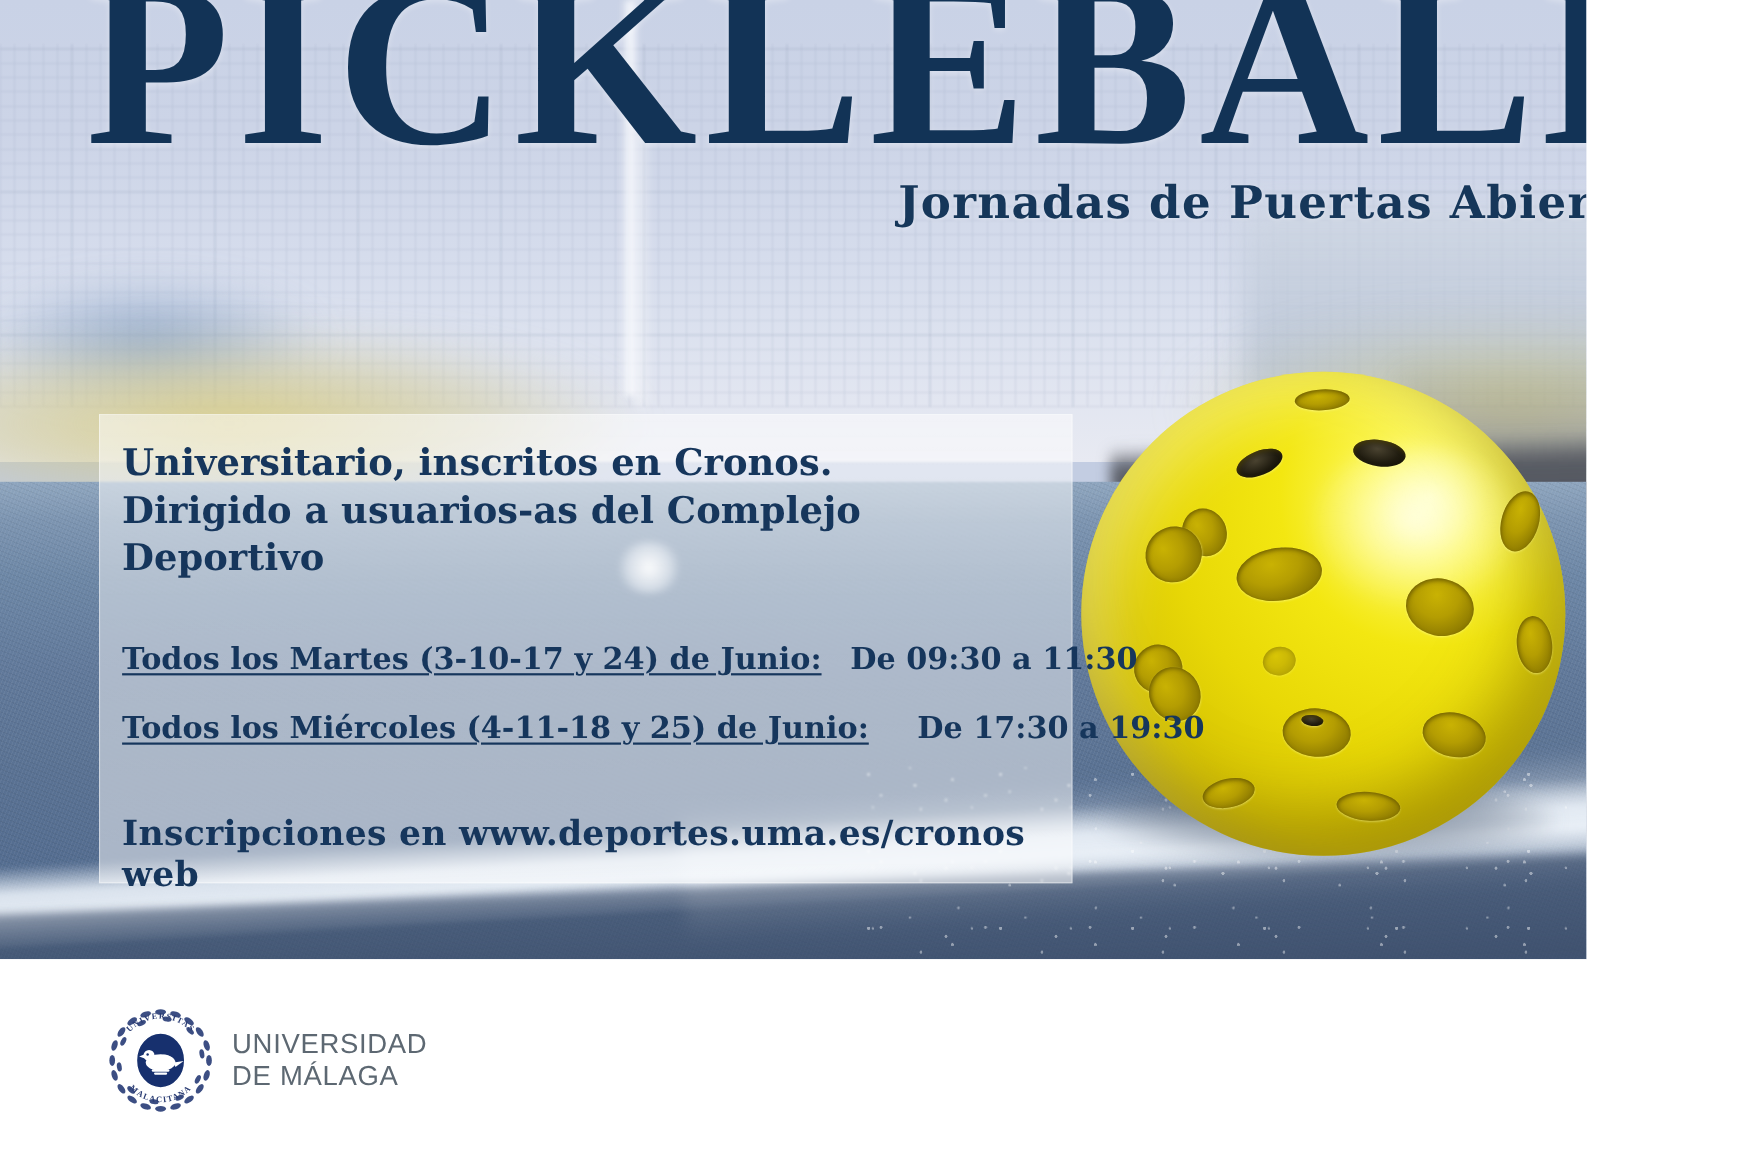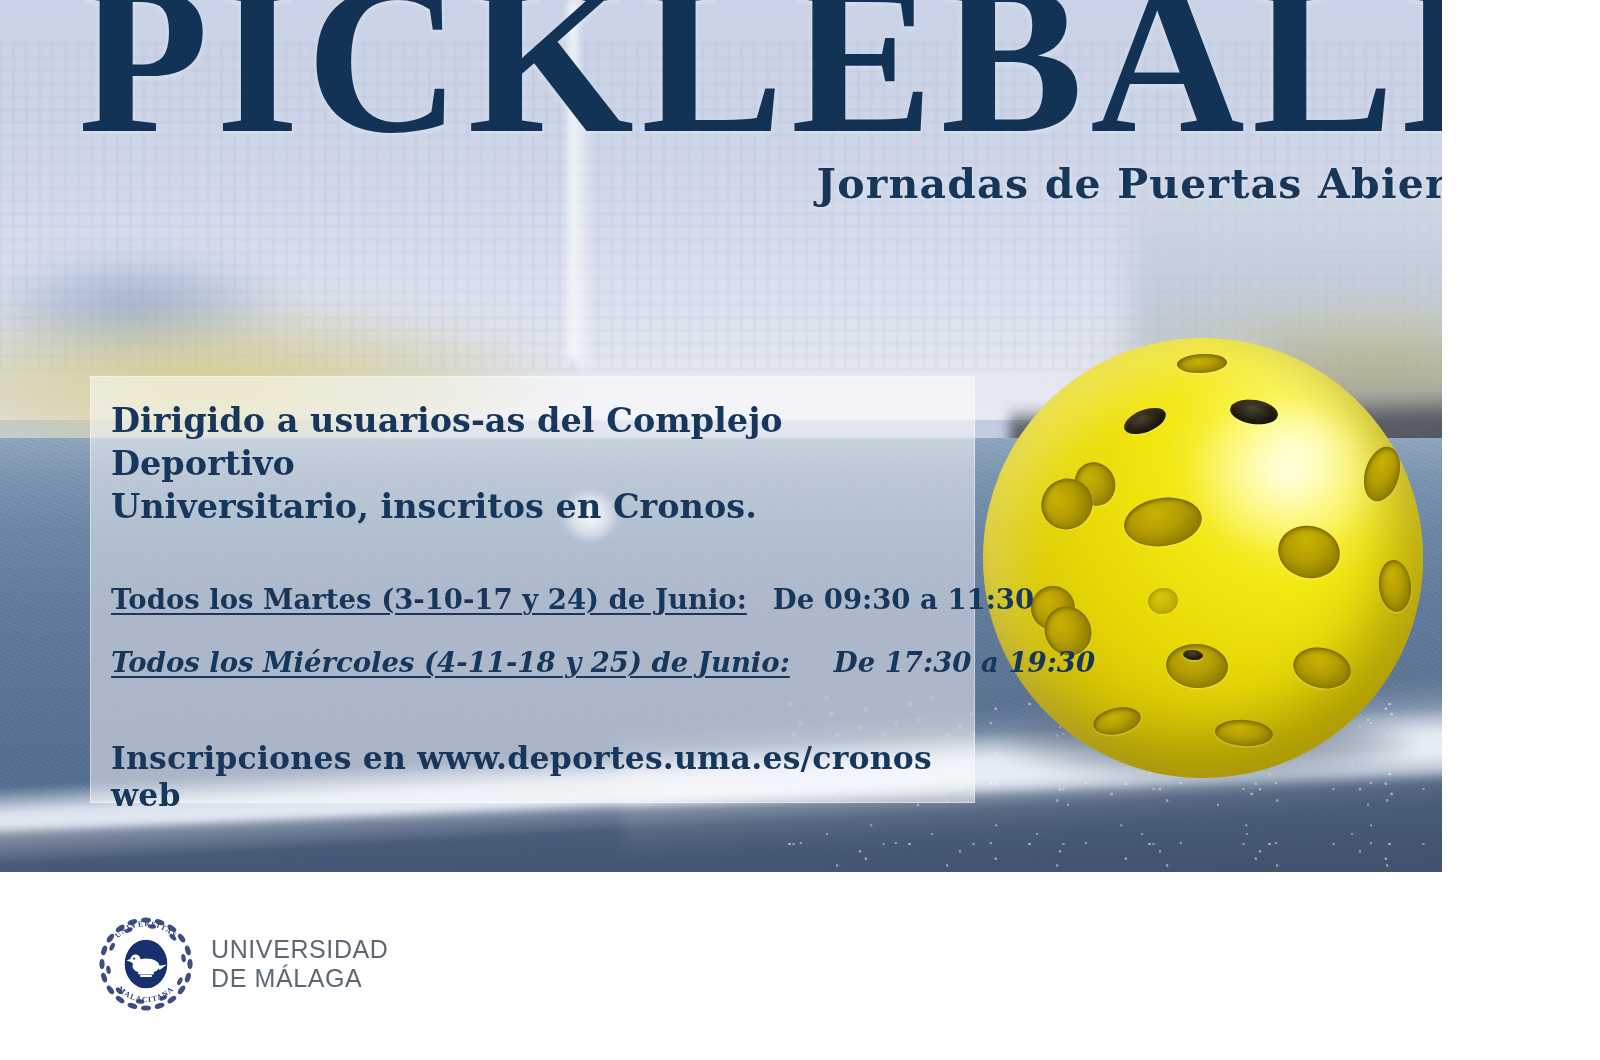--- a/index.html
+++ b/index.html
@@ -230,21 +230,21 @@
     color:#16365c;
   }
   .sched-block { margin-top:52px; }
   .sched-row {
     font-size:27.5px;
     font-weight:700;
     color:#16365c;
     line-height:1.35;
     white-space:nowrap;
   }
-  .sched-row + .sched-row { margin-top:26px;font-style:italic; }
+  .sched-row + .sched-row { margin-top:26px; }
   .sched-days { text-decoration:underline; text-underline-offset:4px; text-decoration-thickness:2px; }
   .sched-gap-1 { display:inline-block; width:26px; }
   .sched-gap-2 { display:inline-block; width:44px; }
   .signup {
     margin-top:58px;
     font-size:31.5px;
     font-weight:700;
     color:#16365c;
     letter-spacing:.2px;
   }
@@ -319,22 +319,22 @@
       <div class="hole" style="left:232px;top:382px;width:58px;height:26px;transform:rotate(4deg);"></div>
       <div class="hole" style="left:165px;top:250px;width:30px;height:26px;transform:rotate(-10deg);opacity:.55;"></div>
       <div class="ball-rim"></div>
     </div>
 
     <div id="title">PICKLEBALL</div>
     <div id="subtitle">Jornadas de Puertas Abiertas</div>
 
     <div id="infobox">
       <div id="infobox-inner">
+        <div class="lead">Universitario, inscritos en Cronos.</div>
         <div class="lead">Dirigido a usuarios-as del Complejo Deportivo</div>
-        <div class="lead">Universitario, inscritos en Cronos.</div>
 
         <div class="sched-block">
           <div class="sched-row">
             <span class="sched-days">Todos los Martes (3-10-17 y 24) de Junio:</span><span class="sched-gap-1"></span><span>De 09:30 a 11:30</span>
           </div>
           <div class="sched-row">
             <span class="sched-days">Todos los Miércoles (4-11-18 y 25) de Junio:</span><span class="sched-gap-2"></span><span>De 17:30 a 19:30</span>
           </div>
         </div>
 

